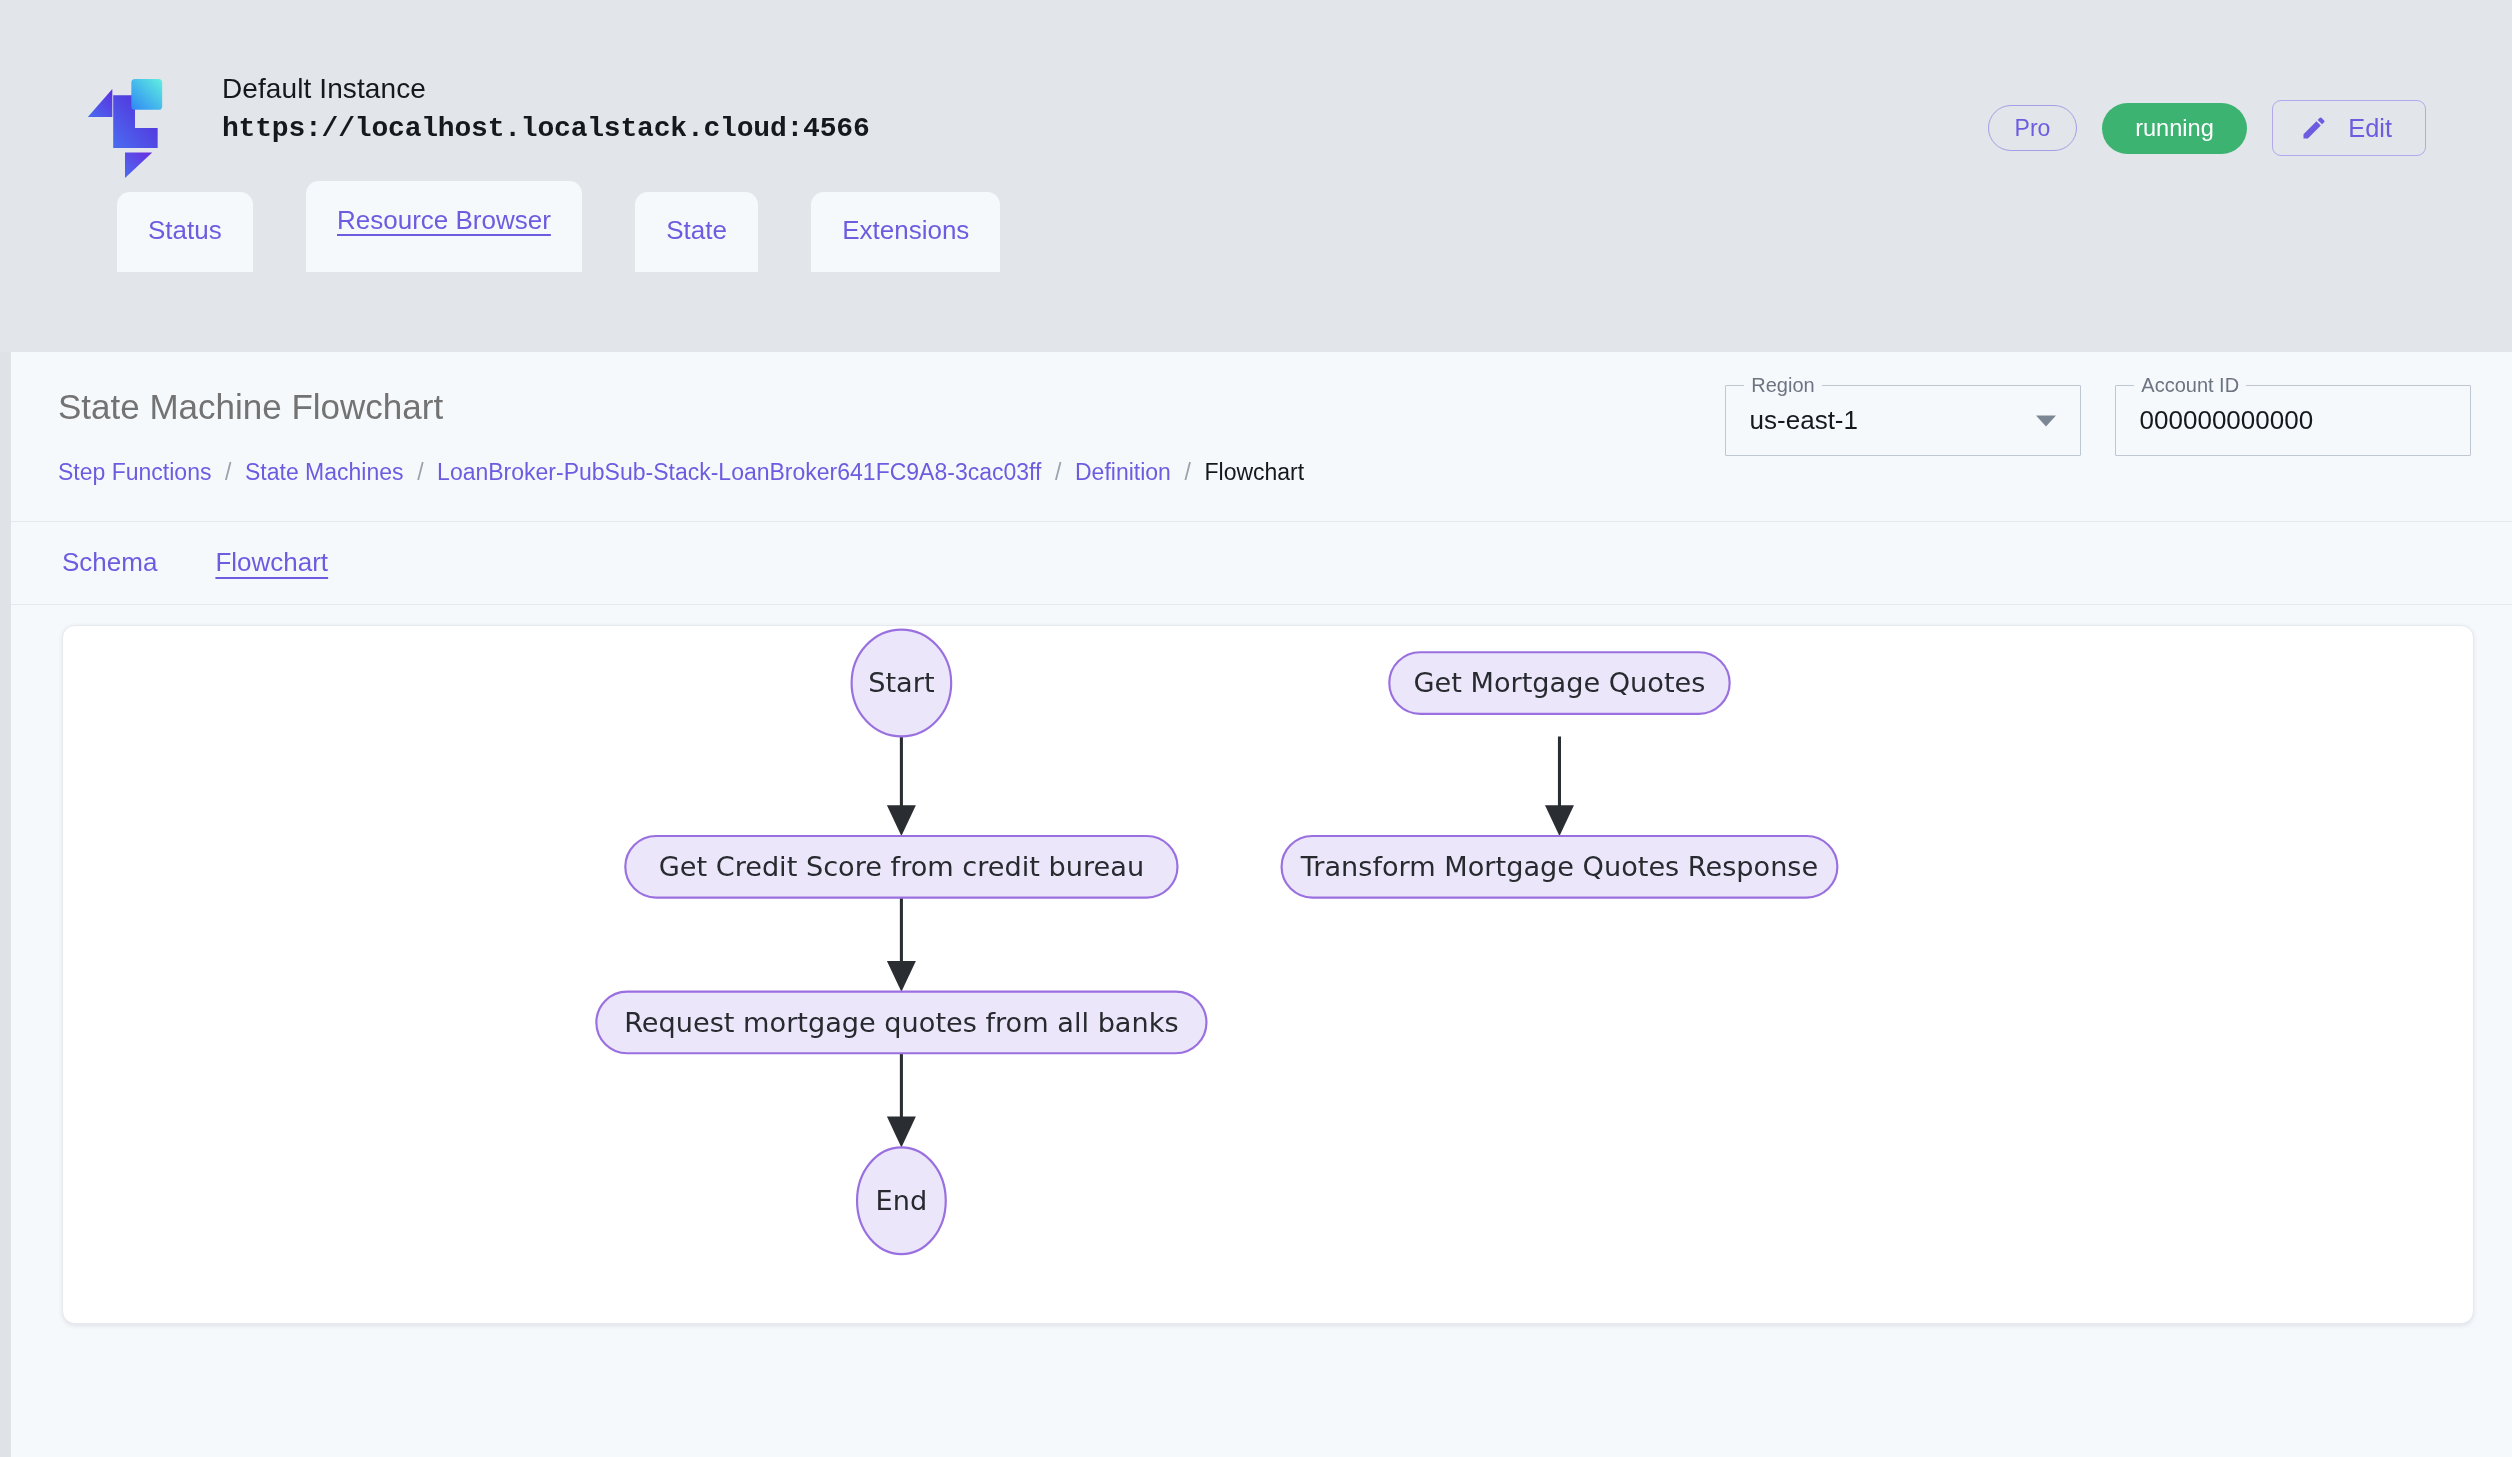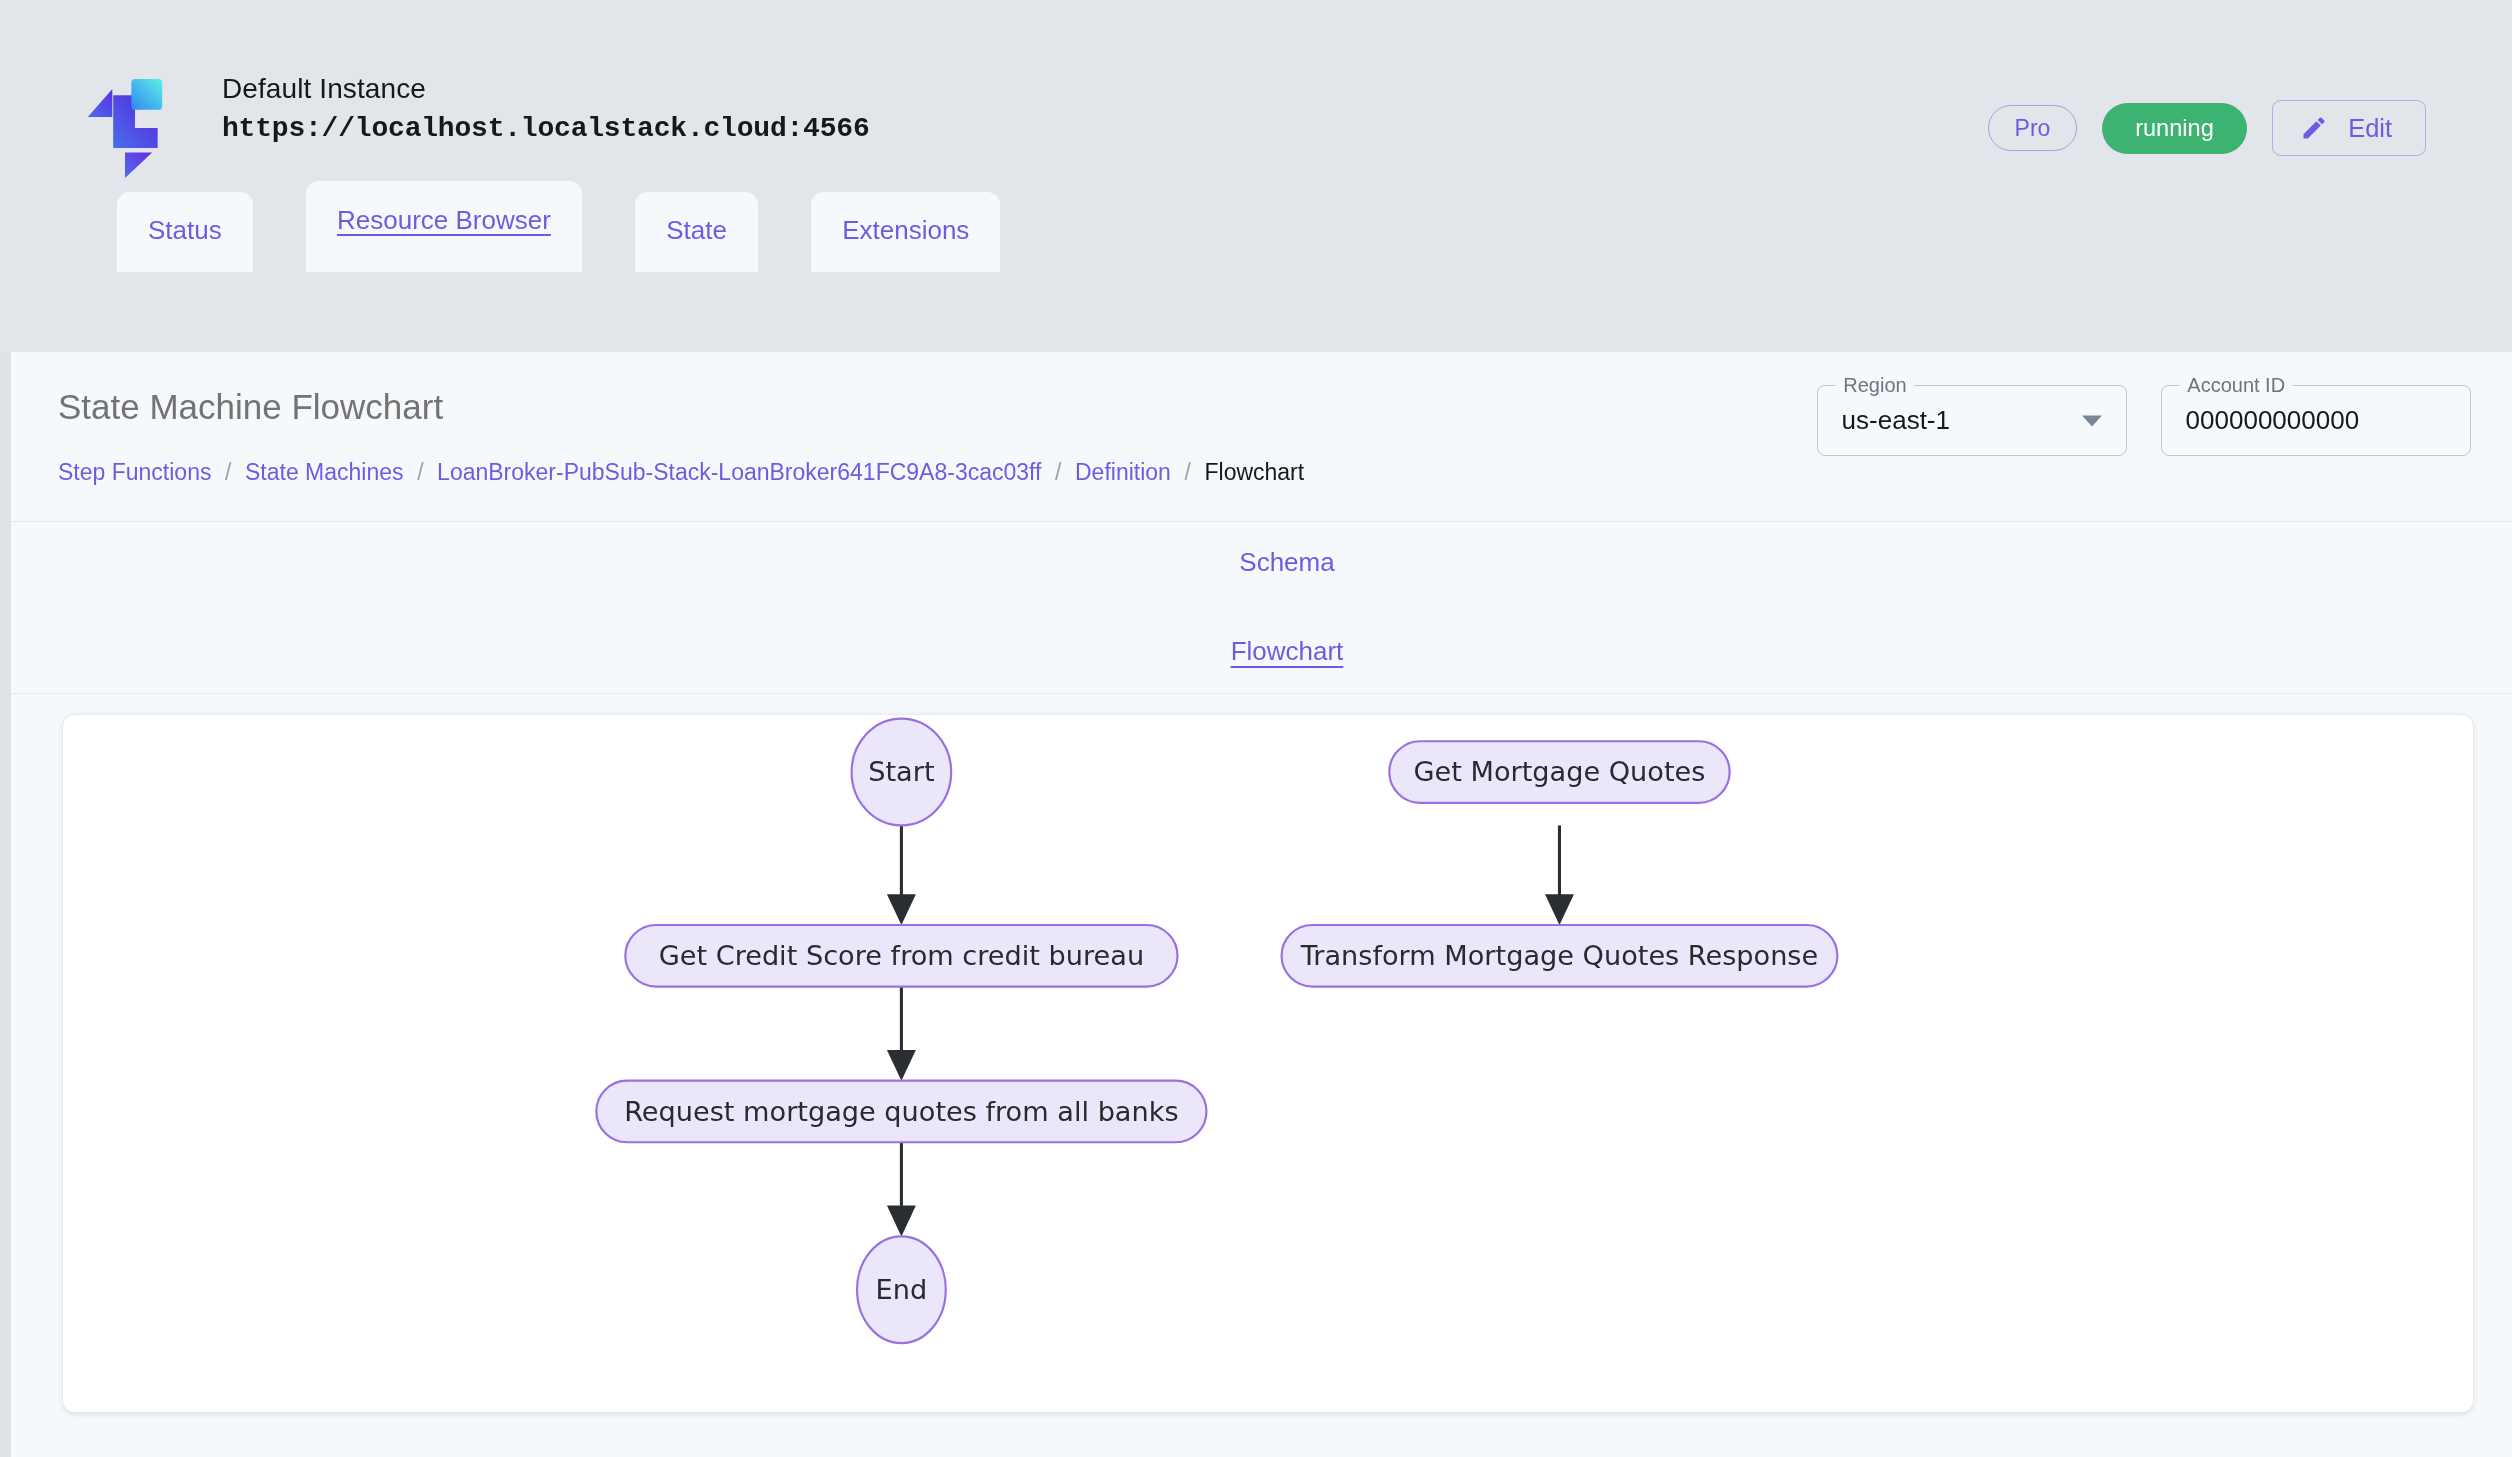--- a/index.html
+++ b/index.html
@@ -153,22 +153,22 @@
 
   .head-fields {
     position: absolute;
     top: 33px; right: 41px;
     display: flex;
     gap: 34px;
   }
   .field {
     position: relative;
     border: 0.9px solid #bfc7d0;
-    border-radius: 8px;
-    width: 310px;
+    border-radius: 1px;
+    width: 356px;
     height: 71px;
     background: transparent;
     display: flex;
     align-items: center;
     padding: 0 23.6px;
   }
   .field .fl-label {
     position: absolute;
     top: -12.7px; left: 18px;
     background: #f6f9fc;
@@ -187,26 +187,25 @@
     transform: translateY(-50%);
     width: 0; height: 0;
     border-left: 10px solid transparent;
     border-right: 10px solid transparent;
     border-top: 11px solid #7b8794;
   }
 
   
   .subtabs {
     display: flex;
-    align-items: center;
+    align-items: flex-end;
     gap: 58px;
     padding: 25.4px 0 25.4px 51px;
     border-bottom: 0.9px solid #e4e9ee;
     background: #f6f9fc;
-    flex-direction: column;
   }
   .subtab {
     font-size: 26px;
     color: #6d5ce0;
     cursor: pointer;
     line-height: 1.2;
   }
   .subtab.active { text-decoration: underline; text-underline-offset: 6.4px; }
 
   

